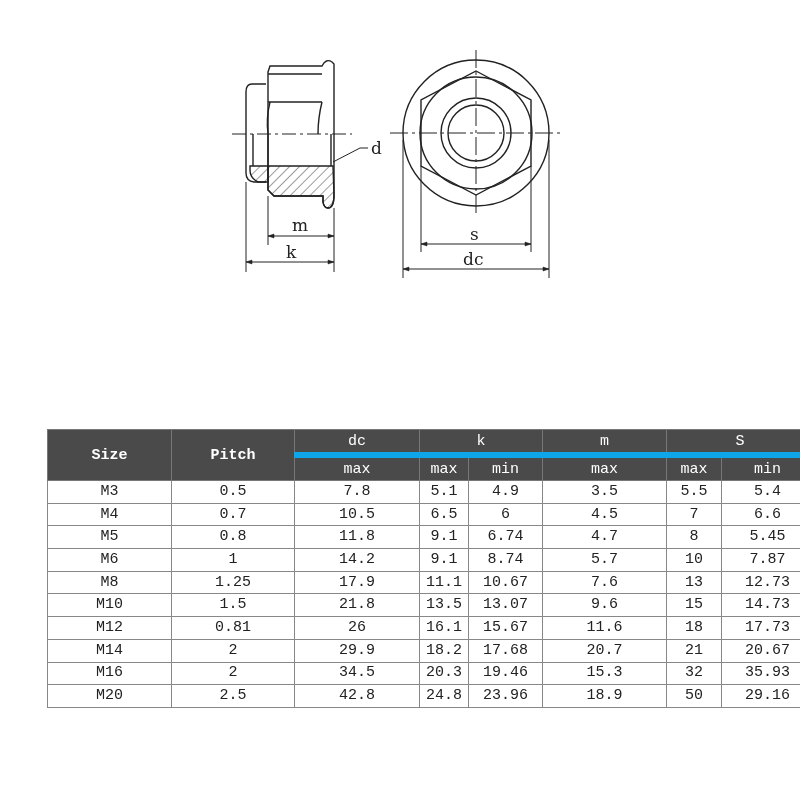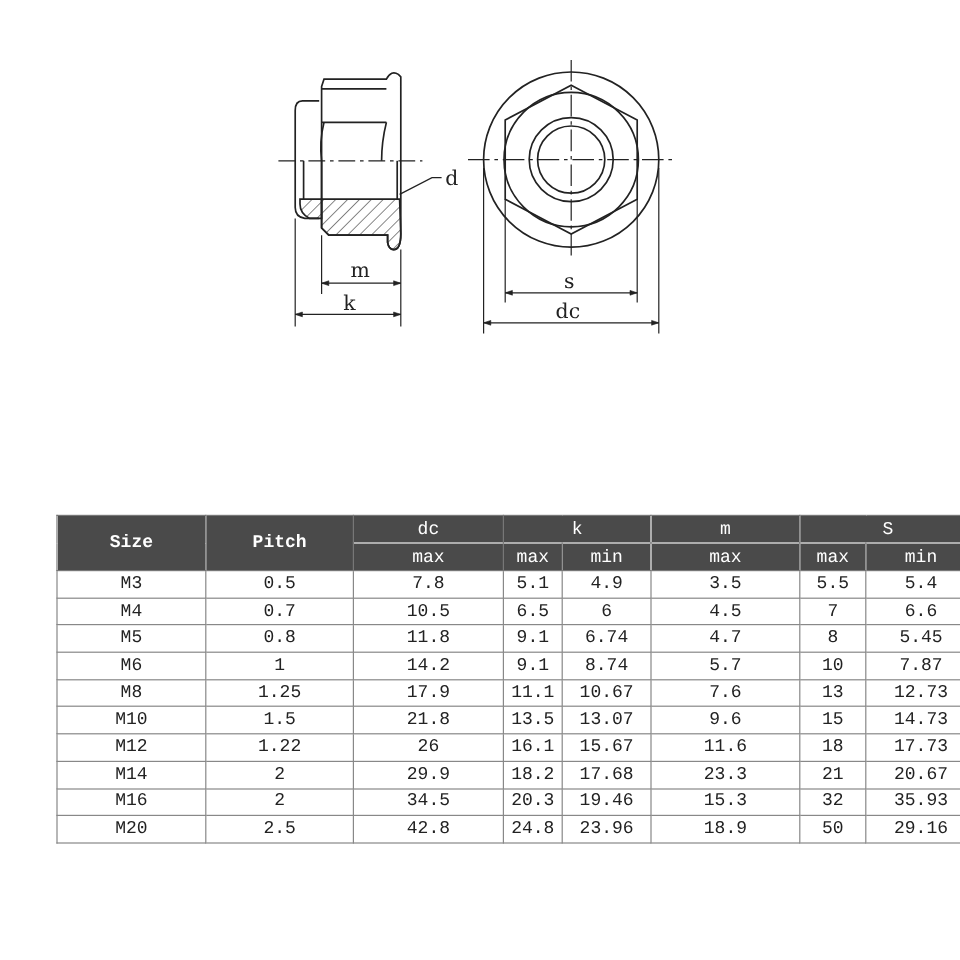--- a/index.html
+++ b/index.html
@@ -8,21 +8,21 @@
   .spec-table {
     position:absolute; left:17px; top:429px; width:766px;
     border-collapse:collapse; table-layout:fixed;
     font-family:Liberation Mono, monospace; color:#222;margin-left:30px;
   }
   .spec-table th, .spec-table td {
     border:1px solid #777; padding:0; text-align:center; overflow:hidden; white-space:nowrap;
   }
   .spec-table thead th { background:#4a4a4a; color:#ffffff; font-weight:normal; }
   .spec-table thead tr.h1 th { height:22px; font-size:15px; }
-  .spec-table thead tr.h2 th { height:22px; font-size:15px; border-top:1px solid #0ea5e9; }
+  .spec-table thead tr.h2 th { height:22px; font-size:15px; border-top:6px solid #0ea5e9; }
   .spec-table thead th.big { font-size:19px; font-weight:bold; }
   .spec-table tbody td { height:21.7px; font-size:15px; line-height:20px; border-color:#888; }
 </style>
 </head>
 <body>
 
 <svg class="drawing" viewBox="0 0 800 300" xmlns="http://www.w3.org/2000/svg">
 
   <g fill="none" stroke="#222" stroke-width="1.4">
 
@@ -175,35 +175,35 @@
         <td>1.5</td>
         <td>21.8</td>
         <td>13.5</td>
         <td>13.07</td>
         <td>9.6</td>
         <td>15</td>
         <td>14.73</td>
       </tr>
     <tr>
         <td>M12</td>
-        <td>1.22</td>
+        <td>0.81</td>
         <td>26</td>
         <td>16.1</td>
         <td>15.67</td>
         <td>11.6</td>
         <td>18</td>
         <td>17.73</td>
       </tr>
     <tr>
         <td>M14</td>
         <td>2</td>
         <td>29.9</td>
         <td>18.2</td>
         <td>17.68</td>
-        <td>23.3</td>
+        <td>20.7</td>
         <td>21</td>
         <td>20.67</td>
       </tr>
     <tr>
         <td>M16</td>
         <td>2</td>
         <td>34.5</td>
         <td>20.3</td>
         <td>19.46</td>
         <td>15.3</td>

